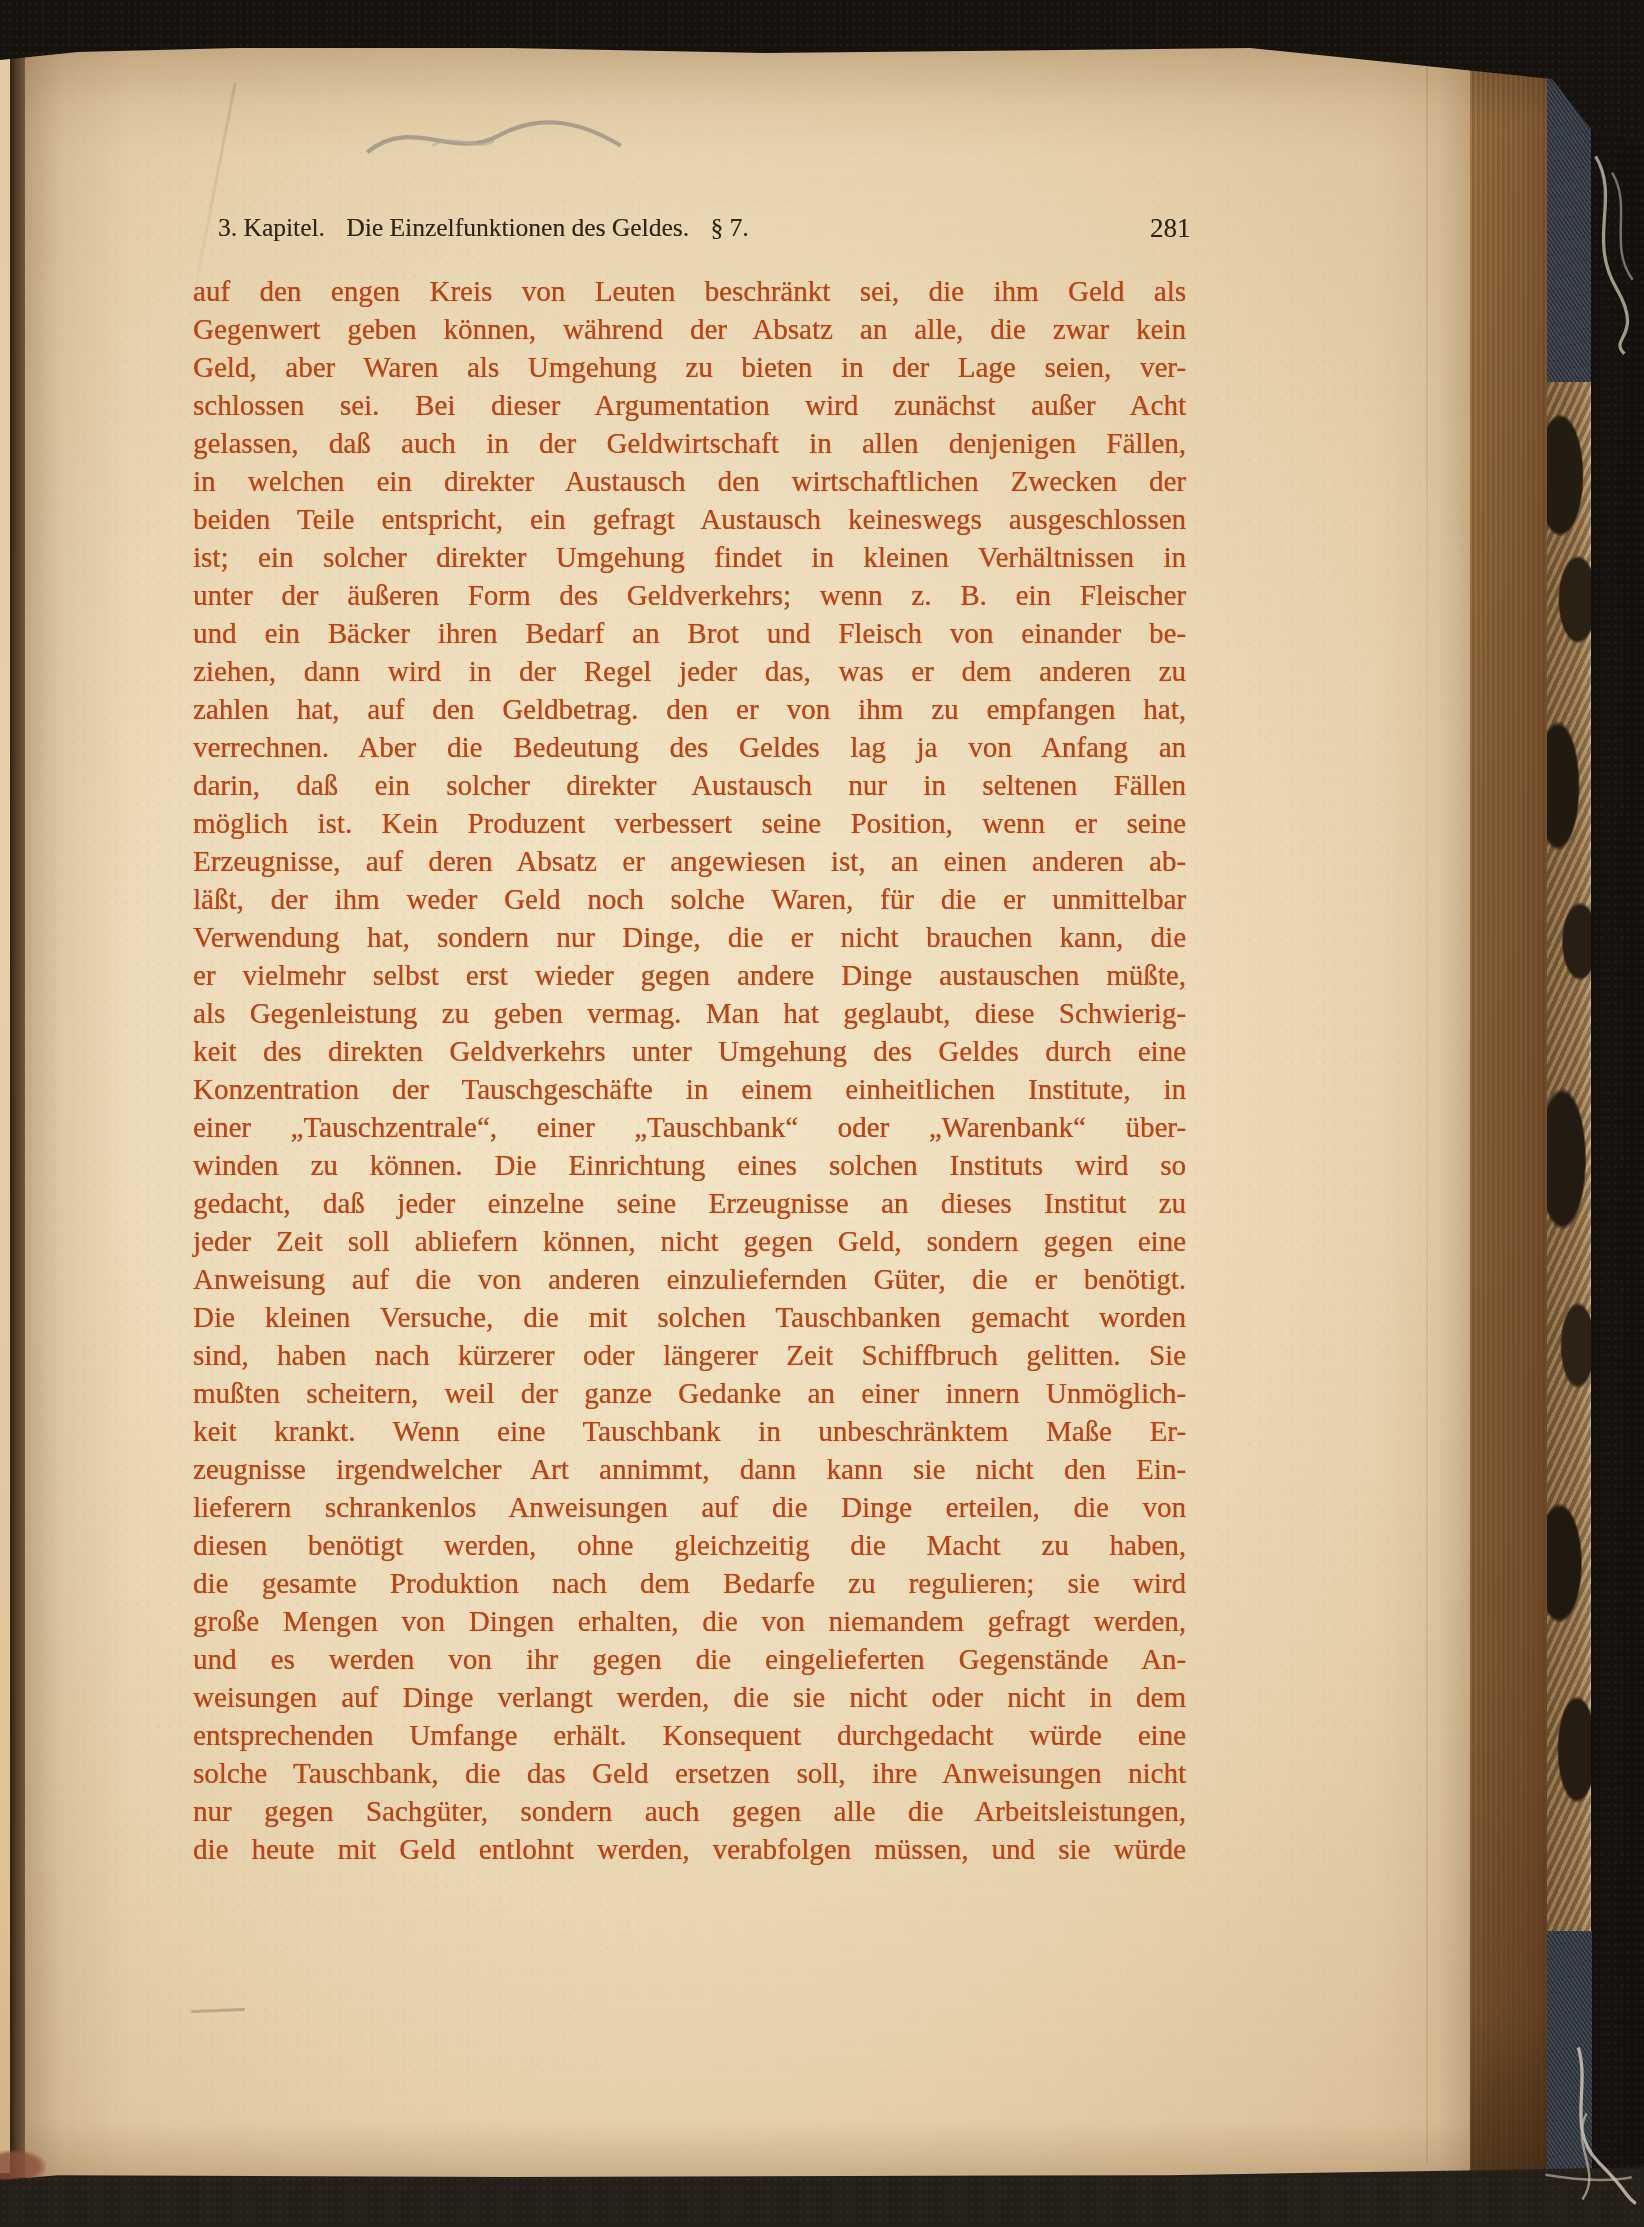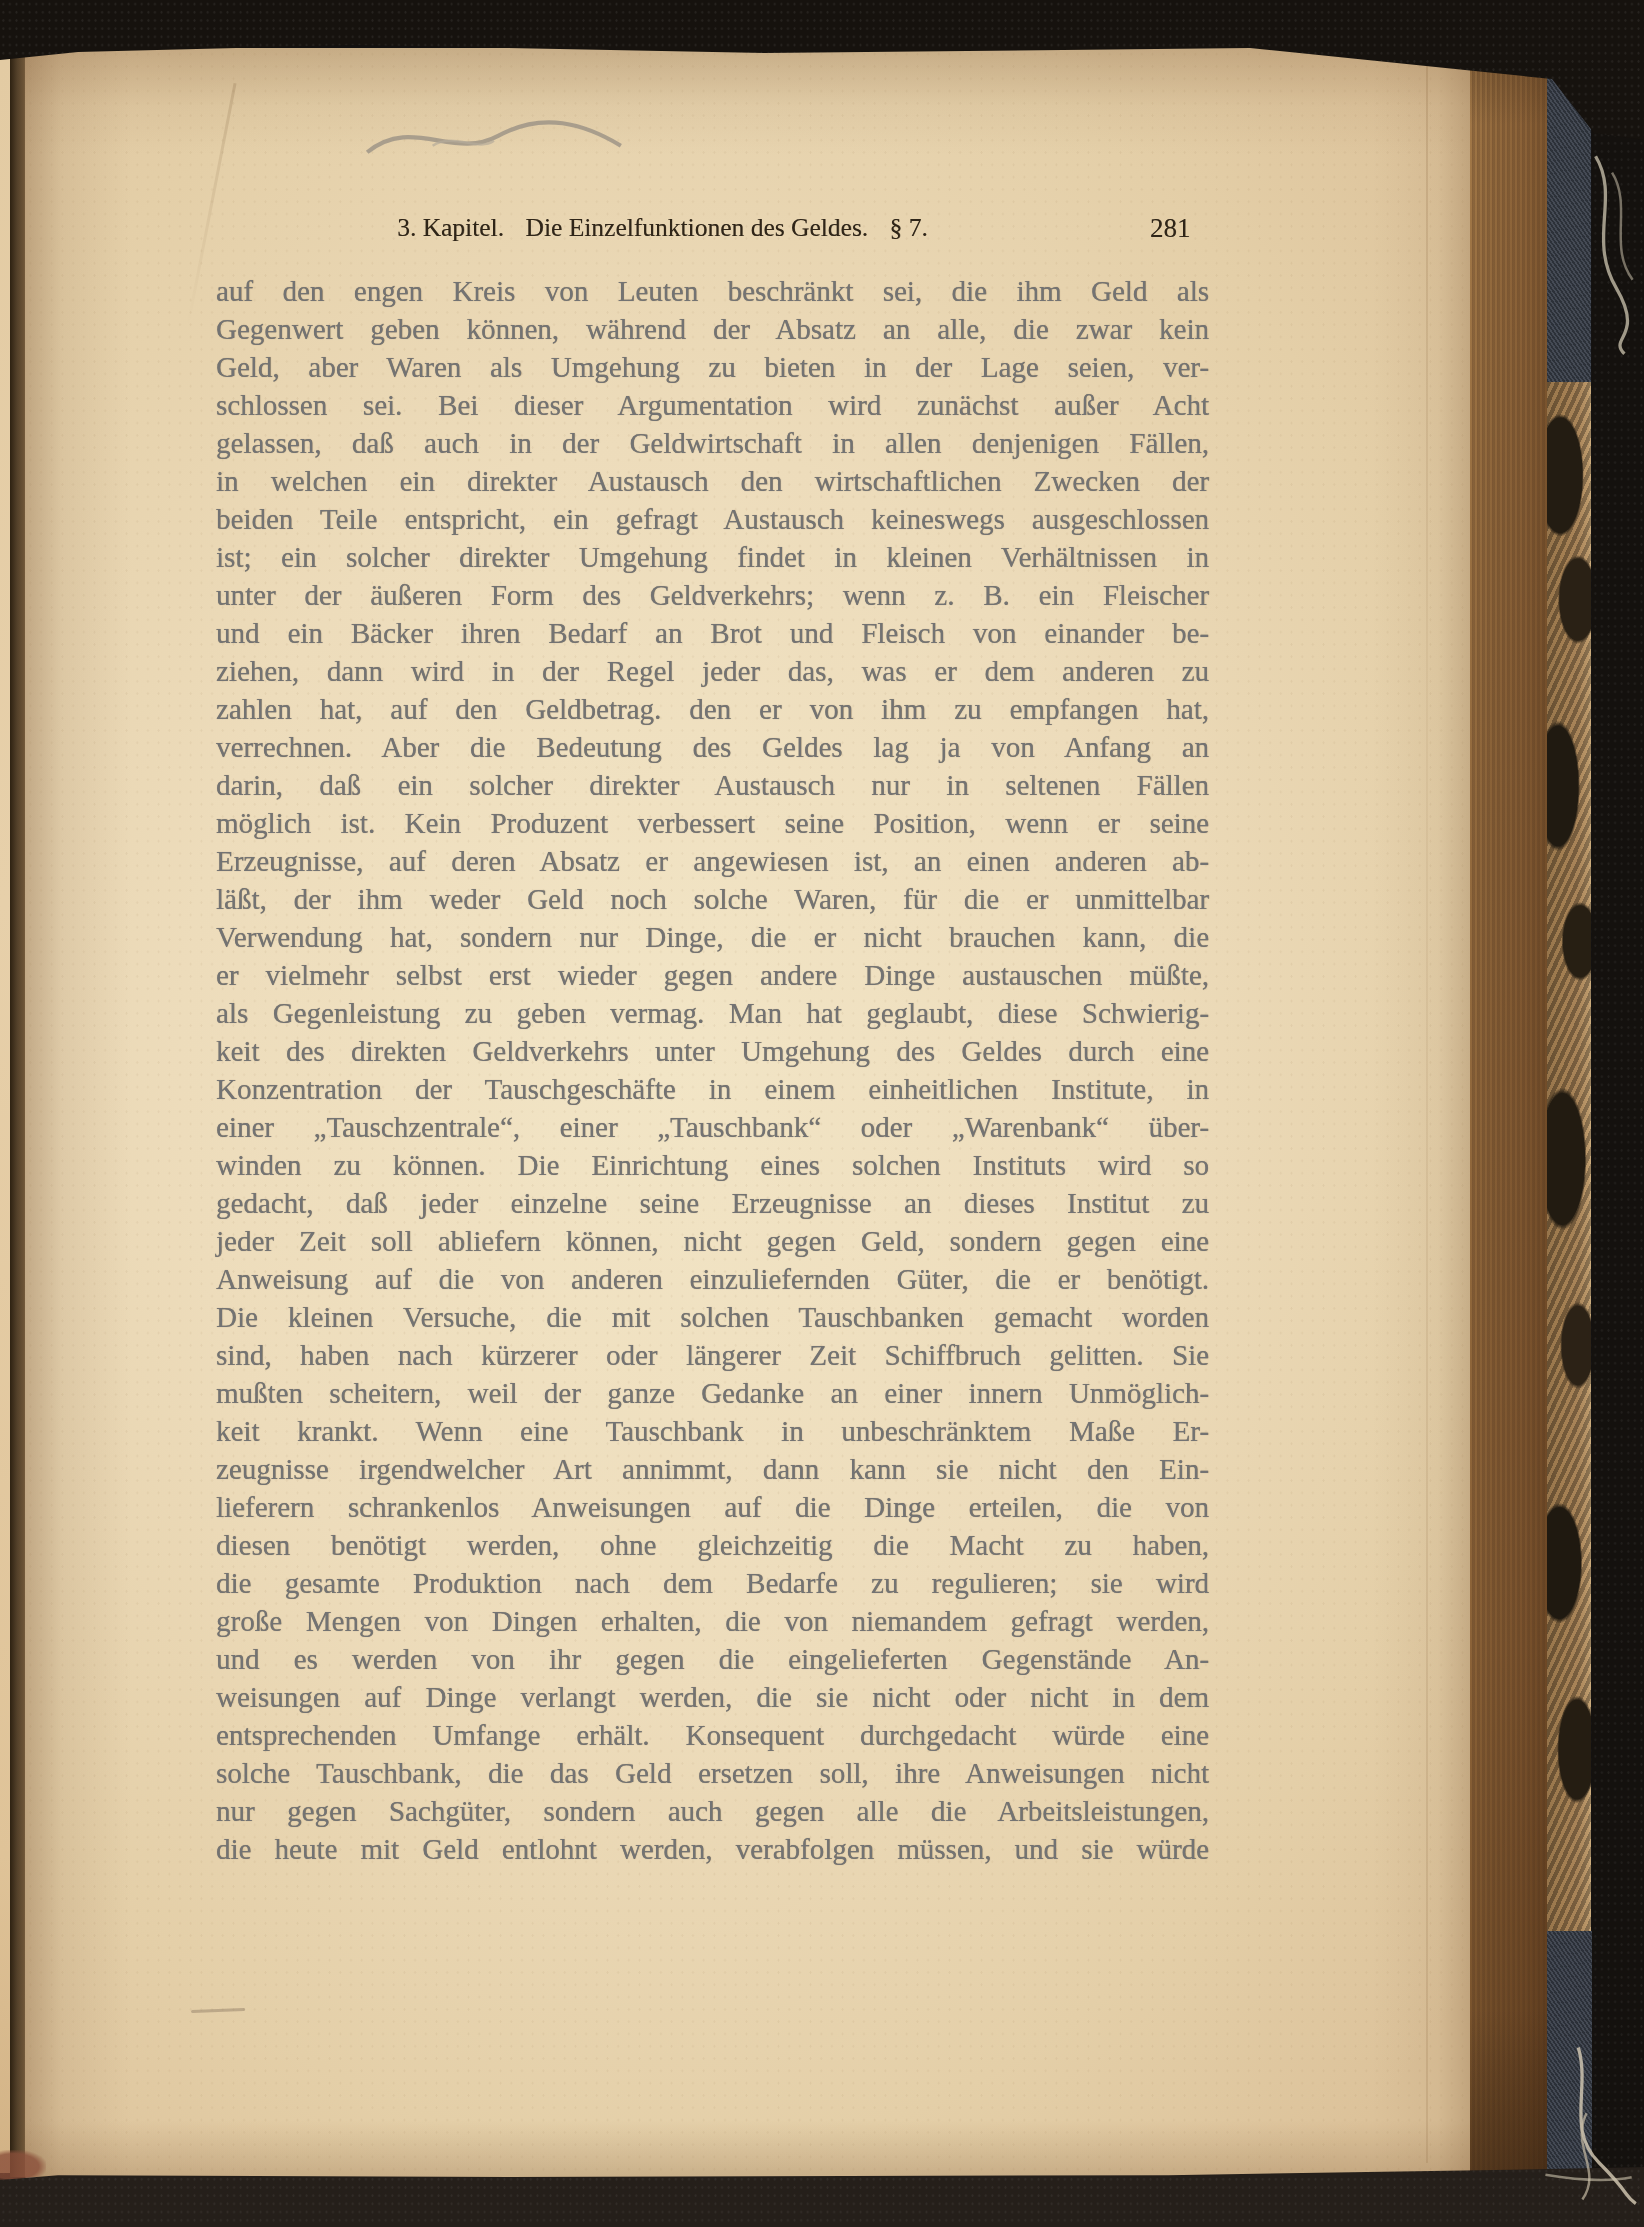--- a/index.html
+++ b/index.html
@@ -58,26 +58,26 @@
   .page-bottom-highlight{
     position:absolute;left:0;bottom:-2.5px;width:100%;height:3.3px;
     background:#f3ead2;opacity:.85;border-radius:1.6px;
   }
   
   .running-header{
     position:absolute;left:204px;top:210px;width:993px;height:36px;
     color:#2f2518;font-size:25.5px;line-height:36px;z-index:3;
     text-shadow:0.3px 0.3px 0.6px rgba(47,37,24,0.45);
   }
-  .header-center{position:absolute;left:14px;right:90px;text-align:center;white-space:nowrap;}
+  .header-center{position:absolute;left:14px;right:90px;white-space:nowrap;}
   .hsp{display:inline-block;width:21.4px;}
   .page-number{position:absolute;right:6.6px;top:0;font-size:27px;}
   .body-text{
-    position:absolute;left:216px;top:272px;width:993px;z-index:3;
-    color:#737373;font-size:29px;
+    position:absolute;left:193px;top:272px;width:993px;z-index:3;
+    color:#c2410c;font-size:29px;
     text-shadow:0.3px 0.3px 0.7px rgba(44,34,22,0.5);
     font-family:Liberation Serif, serif;
   }
   .tl{
     height:38px;line-height:38px;white-space:normal;
     text-align:justify;text-align-last:justify;text-justify:inter-word;
     overflow:visible;
   }
   .pencil-mark{
     position:absolute;left:191px;top:2009px;width:54px;height:2.5px;z-index:3;

